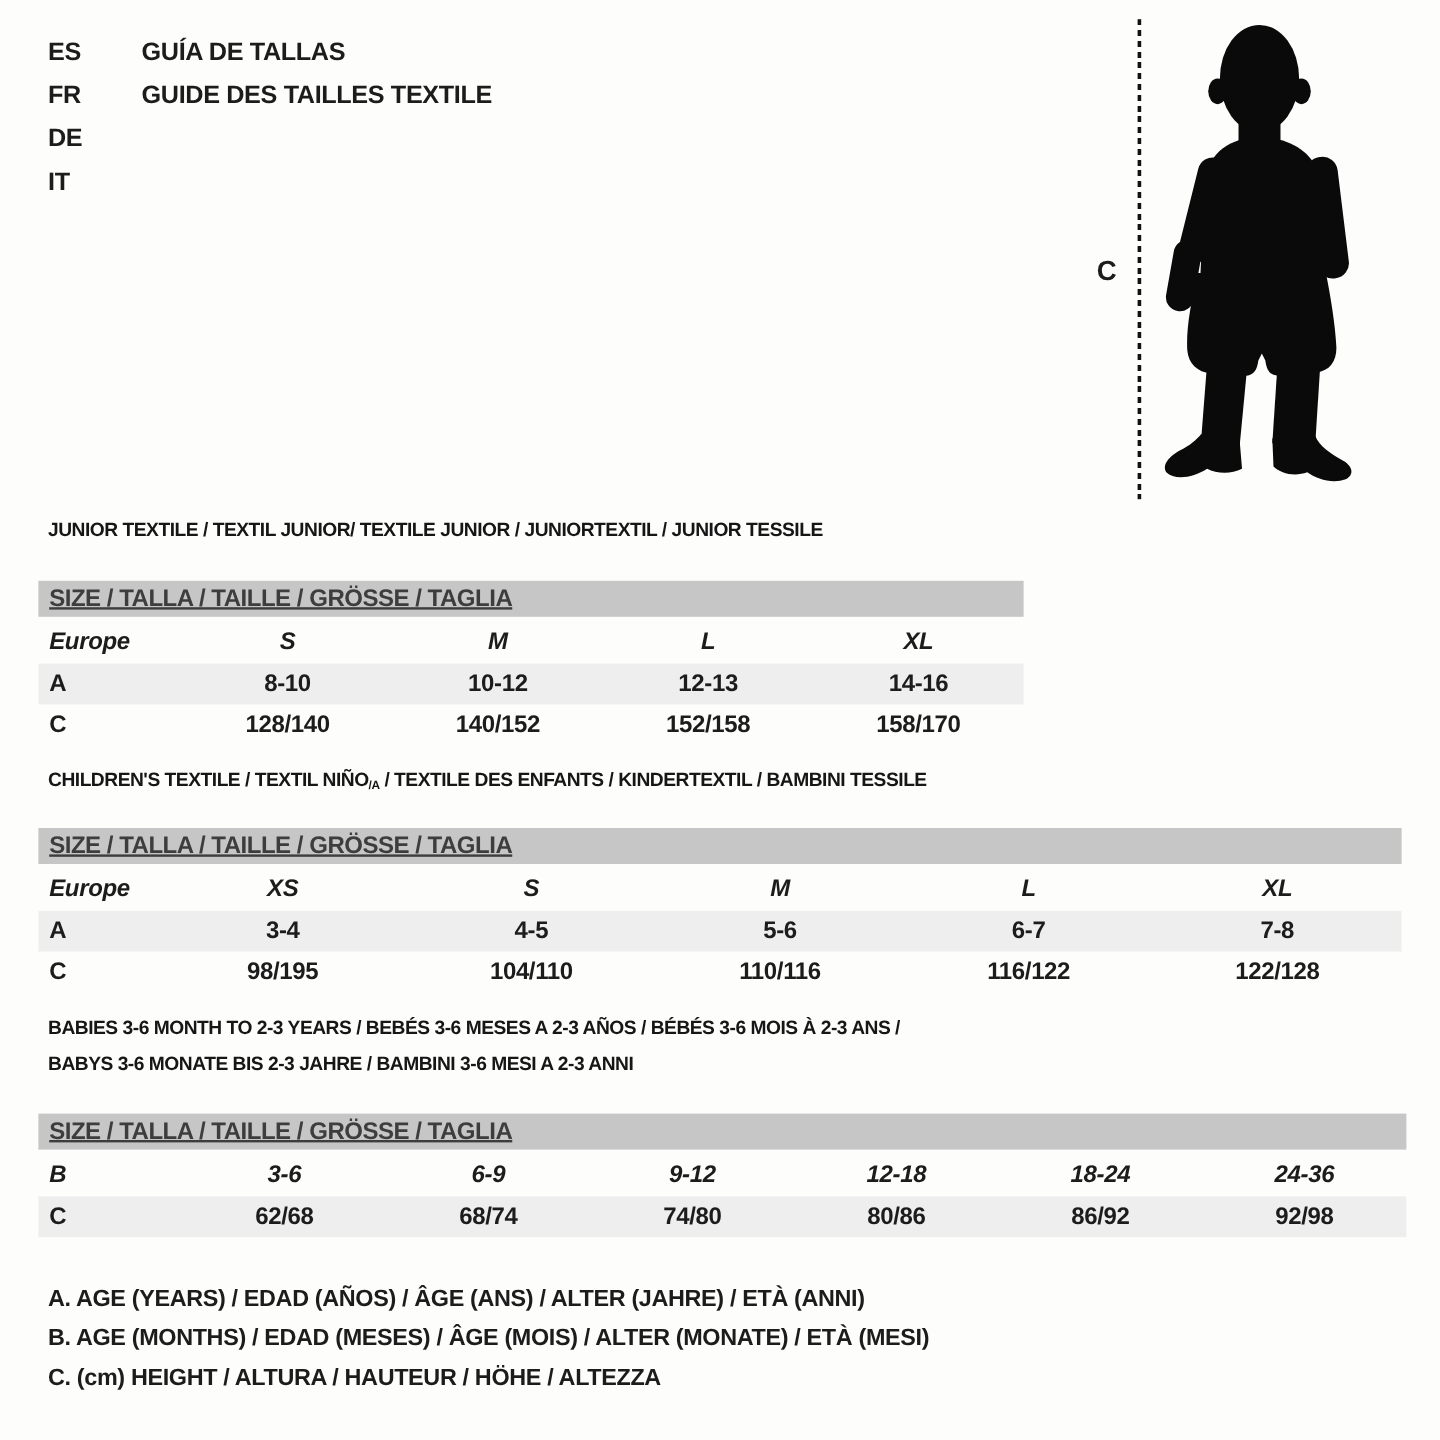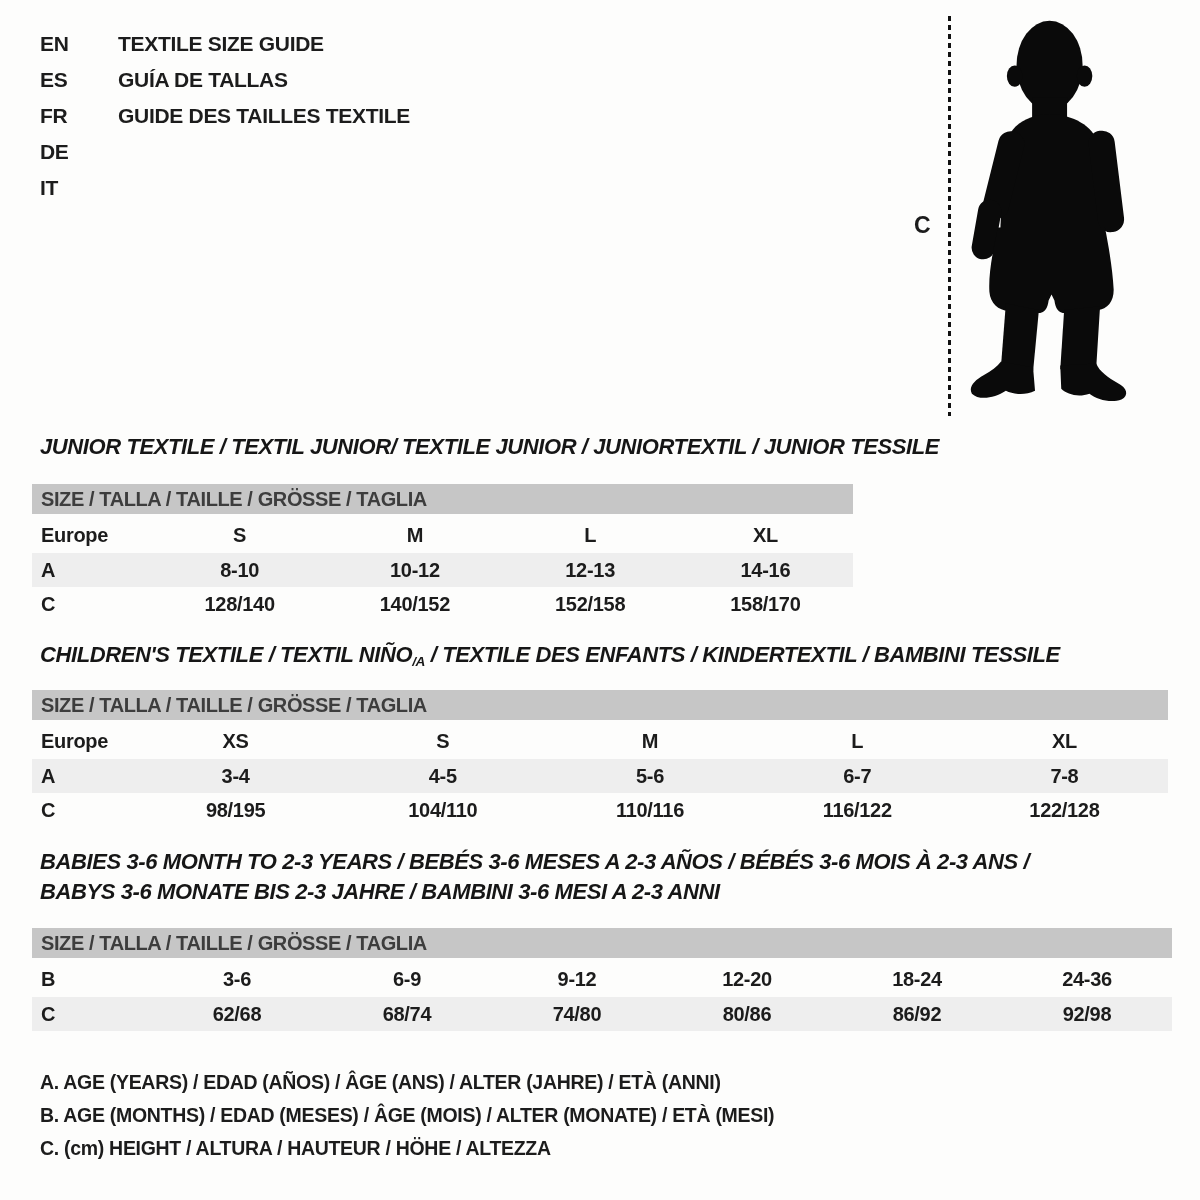--- a/index.html
+++ b/index.html
@@ -11,45 +11,41 @@
   .lang-list{position:absolute;left:40px;top:26px;}
   .lang-row{display:flex;height:36px;align-items:center;font-size:21px;letter-spacing:-0.3px;}
   .lang-code{width:78px;flex:0 0 78px;}
   .lang-label{white-space:nowrap;}
   
   .measure-line{position:absolute;left:948px;top:16px;width:3px;height:400px;
     background:repeating-linear-gradient(to bottom,#111 0px,#111 5px,transparent 5px,transparent 9px);}
   .measure-label{position:absolute;left:914px;top:212px;font-size:23px;}
   .silhouette{position:absolute;left:955px;top:12px;}
   
-  .section-title{position:absolute;left:40px;font-size:22px;letter-spacing:-0.4px;white-space:nowrap;color:#161616;font-style:italic;}
+  .section-title{position:absolute;left:40px;font-size:16px;letter-spacing:-0.4px;white-space:nowrap;color:#161616;}
   .title-sub{font-size:0.62em;vertical-align:-0.28em;}
   .size-table{position:absolute;left:32px;}
   .size-bar{height:30px;background:#c6c6c6;color:#3d3d3d;font-size:20px;line-height:31px;
-    padding-left:9px;letter-spacing:-0.4px;margin-bottom:4px;}
+    padding-left:9px;letter-spacing:-0.4px;margin-bottom:4px;text-decoration:underline;}
   .trow{display:flex;align-items:center;height:34px;font-size:20px;letter-spacing:-0.3px;}
-  .trow.tall{height:35px;}
+  .trow.tall{height:35px;font-style:italic;}
   .trow.shaded{background:#eeeeee;}
   .cell{flex:1 1 0;text-align:center;}
   .cell.label{flex:0 0 auto;text-align:left;padding-left:9px;}
   .w120{width:111px;} .w100{width:91px;}
   
   .legend{position:absolute;left:40px;top:1066px;text-align:center;}
   .legend-row{height:33px;display:flex;align-items:center;font-size:19.5px;letter-spacing:-0.3px;white-space:nowrap;}
 </style>
 </head>
 <body>
 
 <div class="canvas">
 
   <div class="lang-list">
-    <div class="lang-row">
-      <span class="lang-code">EN</span>
-      <span class="lang-label">TEXTILE SIZE GUIDE</span>
-    </div>
     <div class="lang-row">
       <span class="lang-code">ES</span>
       <span class="lang-label">GUÍA DE TALLAS</span>
     </div>
     <div class="lang-row">
       <span class="lang-code">FR</span>
       <span class="lang-label">GUIDE DES TAILLES TEXTILE</span>
     </div>
     <div class="lang-row">
       <span class="lang-code">DE</span>
@@ -142,21 +138,21 @@
 
   <div class="section-title" style="top:849px;">BABIES 3-6 MONTH TO 2-3 YEARS / BEBÉS 3-6 MESES A 2-3 AÑOS / BÉBÉS 3-6 MOIS À 2-3 ANS /</div>
   <div class="section-title" style="top:879px;">BABYS 3-6 MONATE BIS 2-3 JAHRE / BAMBINI 3-6 MESI A 2-3 ANNI</div>
   <div class="size-table" style="top:928px;width:1140px;">
     <div class="size-bar">SIZE / TALLA / TAILLE / GRÖSSE / TAGLIA</div>
     <div class="trow tall">
       <div class="cell label w120">B</div>
       <div class="cell">3-6</div>
       <div class="cell">6-9</div>
       <div class="cell">9-12</div>
-      <div class="cell">12-20</div>
+      <div class="cell">12-18</div>
       <div class="cell">18-24</div>
       <div class="cell">24-36</div>
     </div>
     <div class="trow shaded">
       <div class="cell label w120">C</div>
       <div class="cell">62/68</div>
       <div class="cell">68/74</div>
       <div class="cell">74/80</div>
       <div class="cell">80/86</div>
       <div class="cell">86/92</div>

